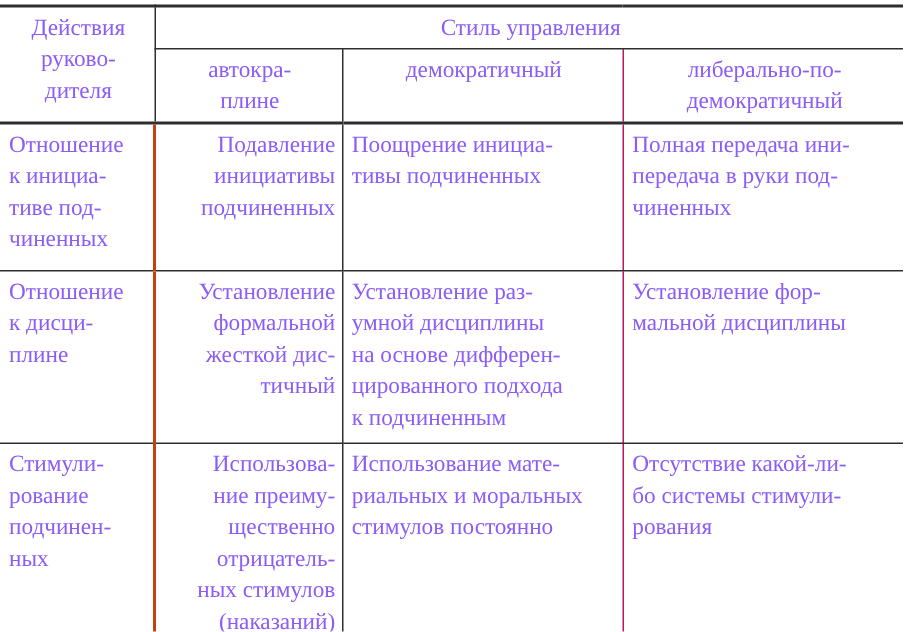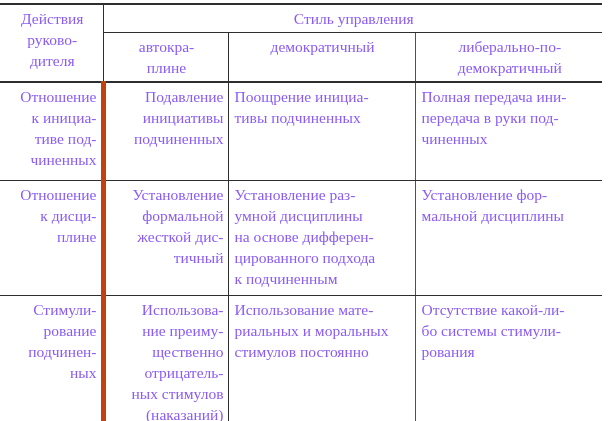--- a/index.html
+++ b/index.html
@@ -28,21 +28,21 @@
     color: #8b5cf6;
     font-size: 15.5px;
     line-height: 21px;
     white-space: pre-line;
     vertical-align: top;
     padding: 3px 4px 3px 6px;
     overflow: hidden;
     box-sizing: border-box;
   }
   
-  td.c-action { border-right: 5px solid #c2410c; text-align: right; }
+  td.c-action { border-right: 2px solid #c2410c; }
   td.c-auto   { border-right: 1px solid #2e2e2e; text-align: right; }
   td.c-demo   { border-right: 1px solid #be185d; }
   
   td.corner {
     text-align: center;
     vertical-align: middle;
     border-right: 1px solid #2e2e2e;
     border-bottom: 2px solid #2e2e2e;
     padding: 2px 2px;
     line-height: 20px;

